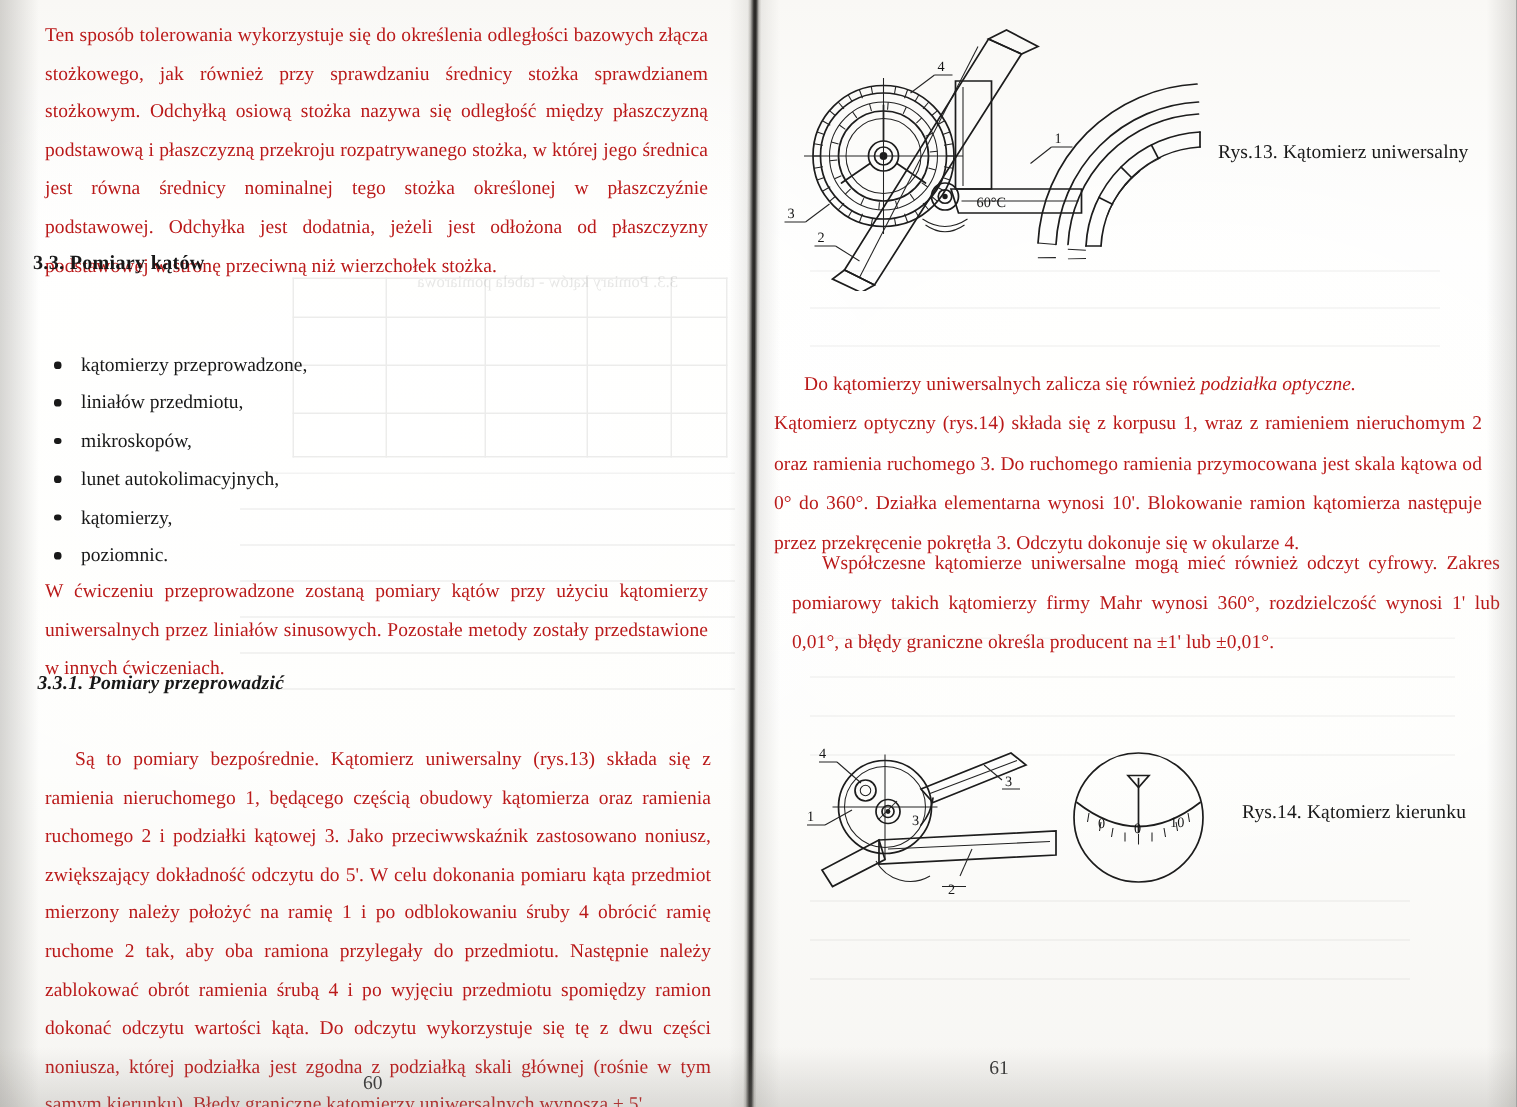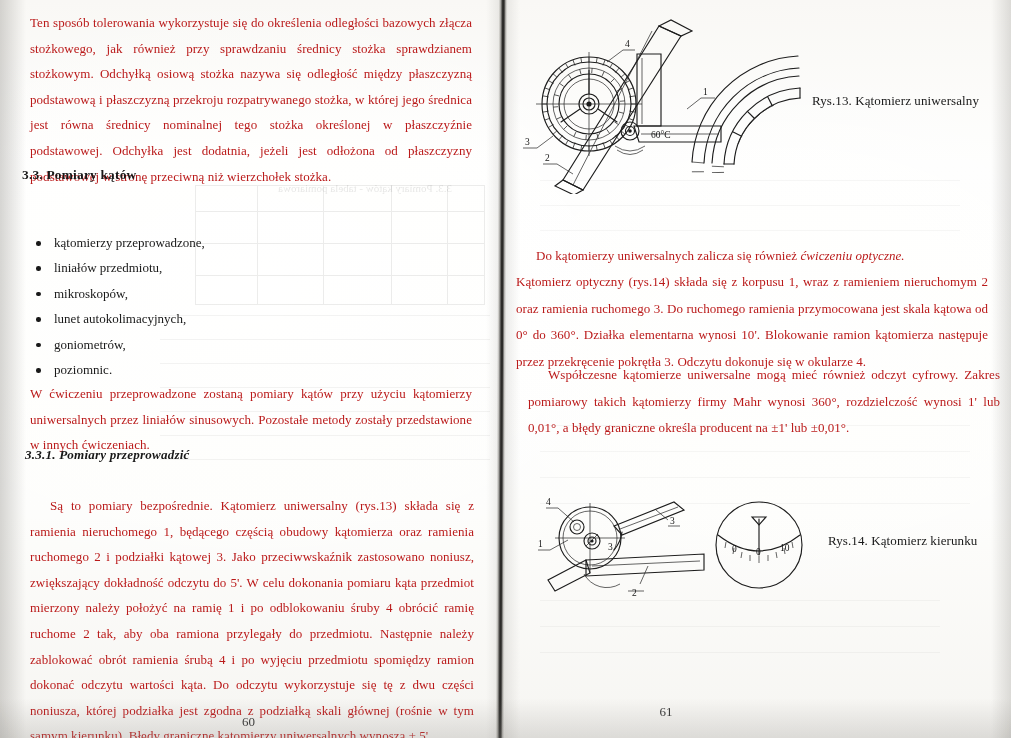--- a/index.html
+++ b/index.html
@@ -204,21 +204,21 @@
     <p class="body-text" style="position:absolute; left:30px; top:10px; width:442px;">Ten sposób tolerowania wykorzystuje się do określenia odległości bazowych złącza stożkowego, jak również przy sprawdzaniu średnicy stożka sprawdzianem stożkowym. Odchyłką osiową stożka nazywa się odległość między płaszczyzną podstawową i płaszczyzną przekroju rozpatrywanego stożka, w której jego średnica jest równa średnicy nominalnej tego stożka określonej w płaszczyźnie podstawowej. Odchyłka jest dodatnia, jeżeli jest odłożona od płaszczyzny podstawowej w stronę przeciwną niż wierzchołek stożka.</p>
 
     <h3 class="sec" style="position:absolute; left:22px; top:167px;">3.3. Pomiary kątów</h3>
 
 
     <ul class="bullets" style="position:absolute; left:22px; top:230px; width:440px;">
       <li>kątomierzy przeprowadzone,</li>
       <li>liniałów przedmiotu,</li>
       <li>mikroskopów,</li>
       <li>lunet autokolimacyjnych,</li>
-      <li>goniometrów,</li>
+      <li>kątomierzy,</li>
       <li>poziomnic.</li>
     </ul>
 
     <p class="body-text" style="position:absolute; left:30px; top:381px; width:442px;">W ćwiczeniu przeprowadzone zostaną pomiary kątów przy użyciu kątomierzy uniwersalnych przez liniałów sinusowych. Pozostałe metody zostały przedstawione w innych ćwiczeniach.</p>
 
     <h4 class="subsec" style="position:absolute; left:25px; top:447px;">3.3.1. Pomiary przeprowadzić</h4>
 
     <p class="body-text indent" style="position:absolute; left:30px; top:493px; width:444px;">Są  to pomiary bezpośrednie. Kątomierz uniwersalny (rys.13) składa się z ramienia nieruchomego 1, będącego częścią obudowy kątomierza  oraz ramienia ruchomego 2 i podziałki kątowej 3. Jako przeciwwskaźnik zastosowano noniusz, zwiększający dokładność odczytu do 5'. W celu dokonania pomiaru kąta przedmiot mierzony należy położyć na ramię 1 i po odblokowaniu śruby 4 obrócić ramię ruchome 2 tak, aby oba ramiona przylegały do przedmiotu. Następnie należy zablokować obrót ramienia śrubą 4 i po wyjęciu przedmiotu spomiędzy ramion dokonać odczytu wartości kąta. Do odczytu wykorzystuje się tę z dwu części noniusza, której podziałka jest zgodna z podziałką skali głównej (rośnie w tym samym kierunku). Błędy graniczne kątomierzy uniwersalnych wynoszą ± 5'.</p>
 
     <div class="pageno" style="left:0; top:714px; width:497px; text-align:center;">60</div>
@@ -427,21 +427,21 @@
             <line transform="rotate(-82)" x1="-92" y1="-5" x2="-80" y2="-4"></line>
             <line transform="rotate(-86)" x1="-92" y1="-5" x2="-80" y2="-4"></line>
           </g>
         </g>
       </svg>
     </div>
 
     <div class="caption" style="position:absolute; left:306px; top:93px;">Rys.13. Kątomierz uniwersalny</div>
 
     <p class="body-text right indent" style="position:absolute; left:10px; top:243px; width:465px;">
-      <span>Do kątomierzy uniwersalnych zalicza się również </span><em>ćwiczeniu optyczne.</em>
+      <span>Do kątomierzy uniwersalnych zalicza się również </span><em>podziałka optyczne.</em>
     </p>
 
     <p class="body-text right" style="position:absolute; left:10px; top:269px; width:472px;">Kątomierz optyczny (rys.14) składa się z korpusu 1, wraz z ramieniem nieruchomym 2 oraz ramienia ruchomego 3. Do ruchomego ramienia przymocowana jest skala kątowa od 0° do 360°. Działka elementarna wynosi 10'. Blokowanie ramion kątomierza następuje przez przekręcenie pokrętła 3. Odczytu dokonuje się w okularze 4.</p>
 
     <p class="body-text right indent" style="position:absolute; left:22px; top:362px; width:472px;">Współczesne kątomierze uniwersalne mogą mieć również odczyt cyfrowy. Zakres pomiarowy takich kątomierzy firmy Mahr wynosi 360°, rozdzielczość wynosi 1' lub 0,01°, a błędy graniczne określa producent na ±1' lub ±0,01°.</p>
 
     <div class="figure fig-blur" style="left:22px; top:488px; width:210px; height:115px;">
       <svg width="210" height="115" viewBox="0 0 210 115" xmlns="http://www.w3.org/2000/svg">
 
         <circle class="fig-ink" cx="62" cy="50" r="31"></circle>

